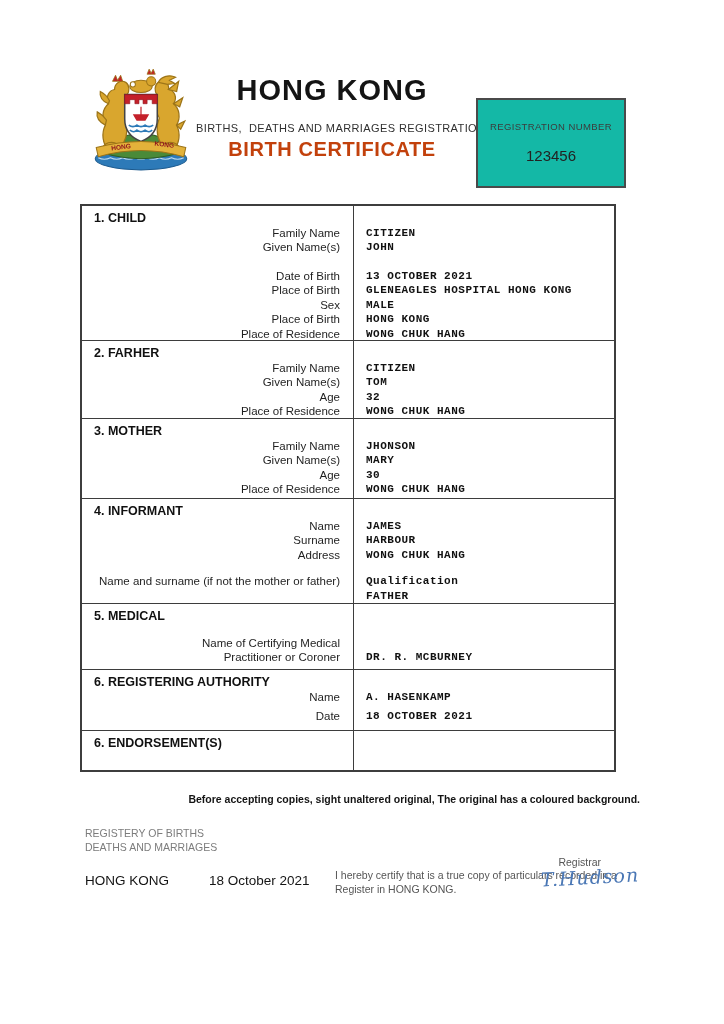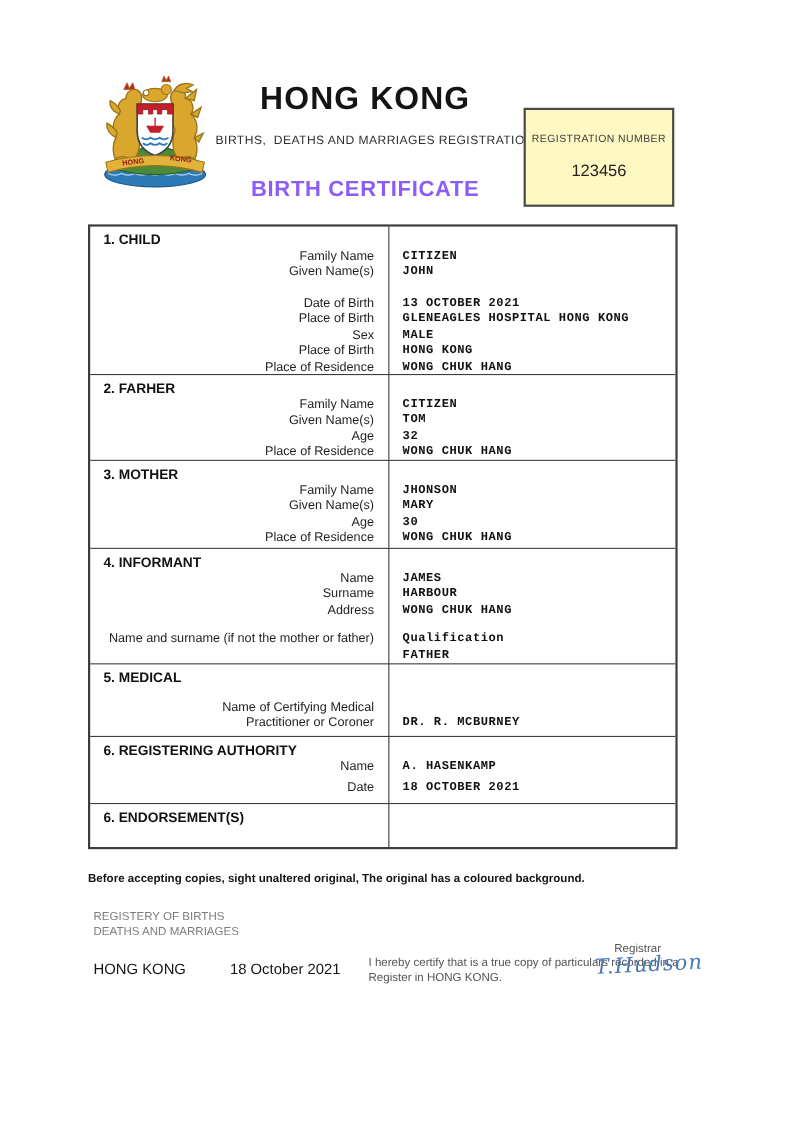--- a/index.html
+++ b/index.html
@@ -22,24 +22,24 @@
     background:#ffffff;
     font-family:"Liberation Sans", sans-serif;
     color:var(--ink);
     overflow:hidden;
   }
   
   .emblem{position:absolute;left:84px;top:64px;width:114px;height:110px;}
   .title-block{position:absolute;left:196px;top:74px;width:272px;text-align:center;}
   .main-title{font-size:29px;font-weight:bold;letter-spacing:1px;color:#141414;}
   .act-line{margin-top:15px;font-size:11px;letter-spacing:.4px;color:#303030;white-space:pre;}
-  .doc-title{margin-top:27px;font-size:20px;font-weight:bold;letter-spacing:.6px;color:#8b5cf6;text-align:center;}
+  .doc-title{margin-top:4px;font-size:20px;font-weight:bold;letter-spacing:.6px;color:#c2410c;text-align:center;}
   .reg-box{
-    position:absolute;left:476px;top:98px;width:137px;height:90px;
-    border:2px solid #4a4a4a;text-align:center;background:#fef9c3;
+    position:absolute;left:476px;top:98px;width:150px;height:90px;
+    border:2px solid #4a4a4a;text-align:center;background:#14b8a6;
   }
   .reg-label{margin-top:21px;font-size:9.5px;letter-spacing:.4px;color:#3c3c3c;}
   .reg-number{margin-top:15px;font-size:15px;color:#222;}
   
   .cert-table{
     position:absolute;left:80px;top:204px;width:536px;height:568px;
     border:2px solid var(--line);background:#fff;
   }
   .v-divider{position:absolute;left:270.5px;top:0;bottom:0;width:1.5px;background:var(--line);}
   .section{position:relative;width:100%;overflow:hidden;border-bottom:1.5px solid var(--line);padding-top:5px;}
@@ -50,21 +50,21 @@
   .flabel{
     width:272px;flex:0 0 272px;text-align:right;padding-right:14px;
     font-size:11.5px;color:#1f1f1f;white-space:pre-line;
   }
   .fvalue{
     padding-left:12px;font-family:"Liberation Mono","DejaVu Sans Mono",monospace;
     font-weight:bold;font-size:11px;letter-spacing:.5px;color:#111;white-space:pre-line;
   }
   .spacer{width:100%;}
   
-  .notice{position:absolute;left:80px;top:793px;width:560px;text-align:left;
+  .notice{position:absolute;left:80px;top:793px;width:560px;text-align:right;
     font-size:10.5px;font-weight:bold;color:#141414;}
   .registry{position:absolute;left:85px;top:827px;font-size:10.5px;color:var(--gray);
     line-height:13.5px;white-space:pre-line;}
   .certify{position:absolute;left:335px;top:827px;width:286px;font-size:10.5px;
     color:var(--dgray);line-height:13.5px;margin-top:42px;}
   .registrar{position:absolute;left:435px;top:856px;width:166px;text-align:right;
     font-size:10.5px;color:var(--dgray);}
   .place-date{position:absolute;left:85px;top:873px;display:flex;gap:40px;
     font-size:13.5px;color:#141414;font-weight:500;}
   .signature{

